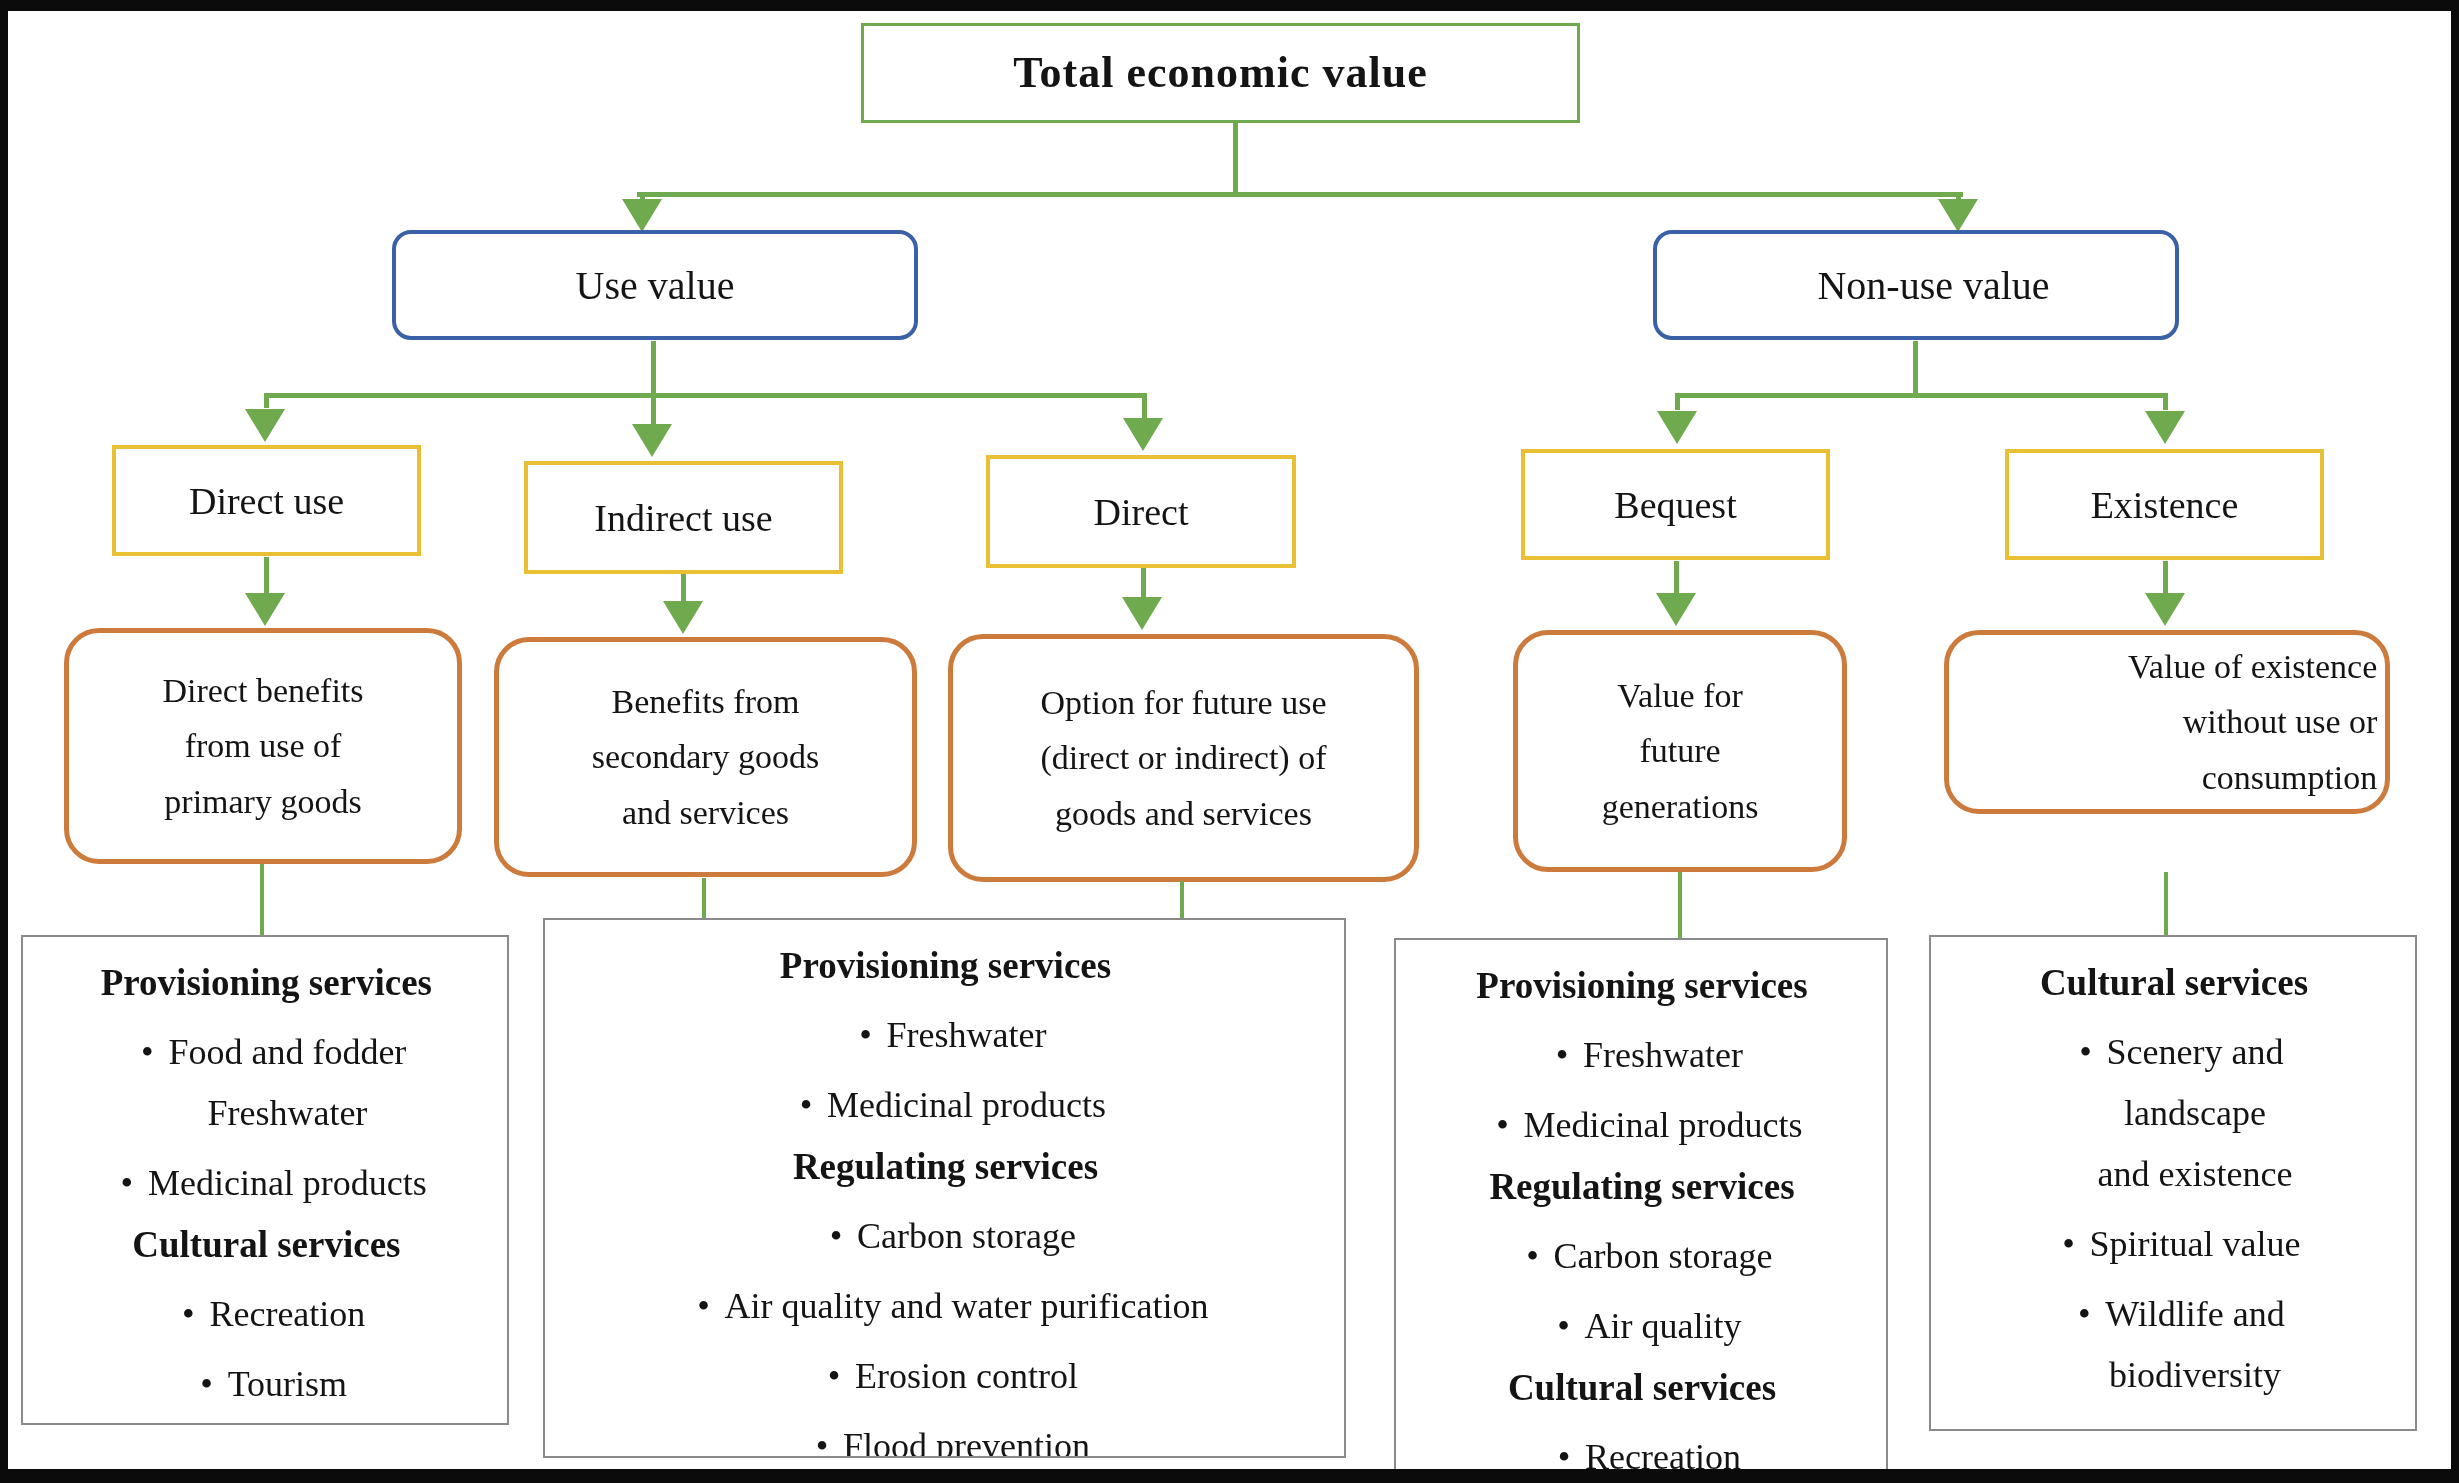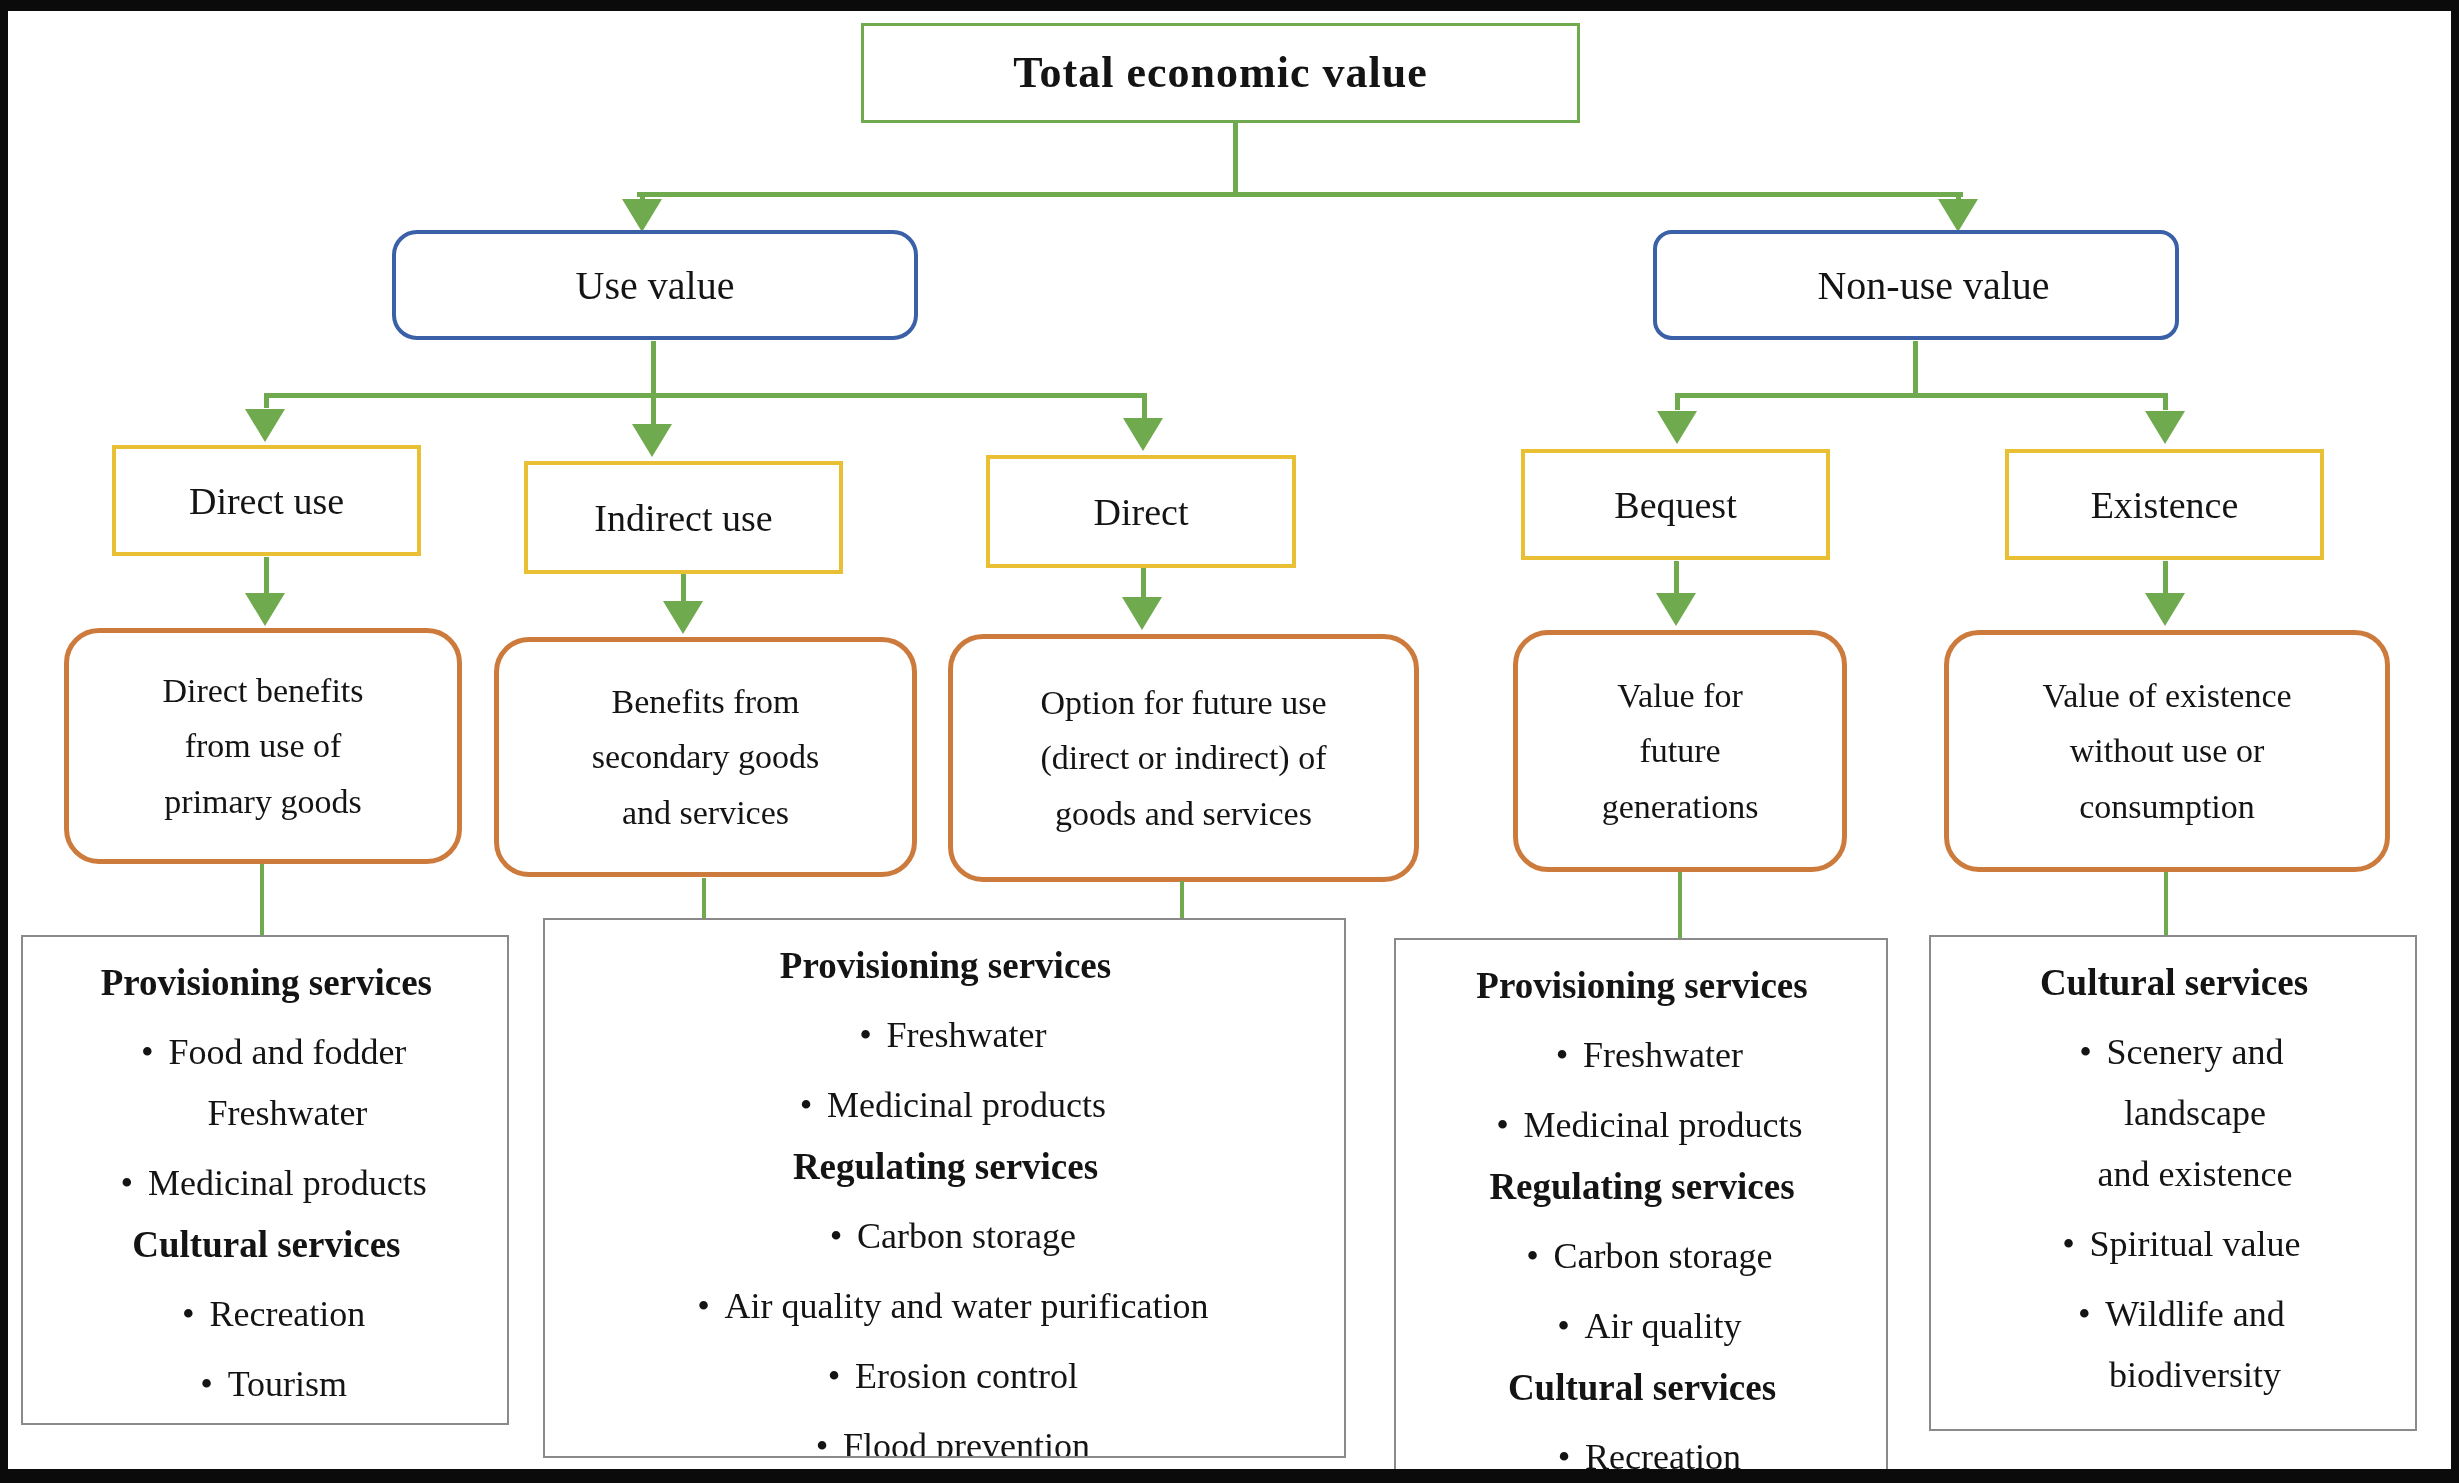--- a/index.html
+++ b/index.html
@@ -64,21 +64,21 @@
 
   <div class="box title-box" style="left:853px;top:11.5px;width:719px;height:100px;">Total economic value</div>
 
   <div class="vline" style="left:1225px;top:111px;height:71px;"></div>
   <div class="hline" style="left:629px;top:181px;width:1326px;"></div>
   <div class="vline" style="left:632px;top:181px;height:13.4px;"></div>
   <div class="arrow" style="left:614px;top:188px;"></div>
   <div class="vline" style="left:1948px;top:181px;height:13.4px;"></div>
   <div class="arrow" style="left:1930px;top:188px;"></div>
 
-  <div class="box blue-box" style="left:384px;top:219px;width:526px;height:110px;border-radius:25px;">Use value</div>
+  <div class="box blue-box" style="left:384px;top:219px;width:526px;height:110px;">Use value</div>
   <div class="box blue-box" style="left:1645px;top:219px;width:526px;height:110px;padding-left:35px;">Non-use value</div>
 
   <div class="vline" style="left:643px;top:330px;height:57px;"></div>
   <div class="hline" style="left:256px;top:382px;width:883px;"></div>
   <div class="vline" style="left:256px;top:382px;height:15.4px;"></div>
   <div class="arrow" style="left:237px;top:398px;"></div>
   <div class="vline" style="left:643px;top:382px;height:31px;"></div>
   <div class="arrow" style="left:624px;top:413px;"></div>
   <div class="vline" style="left:1134px;top:382px;height:25px;"></div>
   <div class="arrow" style="left:1115px;top:407px;"></div>
@@ -120,21 +120,21 @@
   <div class="box orange-box" style="left:940px;top:623px;width:471px;height:248px;">
     <div>Option for future use</div>
     <div>(direct or indirect) of</div>
     <div>goods and services</div>
   </div>
   <div class="box orange-box" style="left:1505px;top:619px;width:334px;height:242px;">
     <div>Value for</div>
     <div>future</div>
     <div>generations</div>
   </div>
-  <div class="box orange-box" style="left:1936px;top:619px;width:446px;height:242px;">
+  <div class="box orange-box" style="left:1936px;top:619px;width:446px;height:184px;align-items:flex-end;">
     <div>Value of existence</div>
     <div>without use or</div>
     <div>consumption</div>
   </div>
 
   <div class="vline" style="left:252px;top:853px;height:71px;width:3.8px;"></div>
   <div class="vline" style="left:694px;top:867px;height:40px;width:3.8px;"></div>
   <div class="vline" style="left:1172px;top:870px;height:37px;width:3.8px;"></div>
   <div class="vline" style="left:1670px;top:861px;height:66px;width:3.8px;"></div>
   <div class="vline" style="left:2156px;top:861px;height:63px;width:3.8px;"></div>

